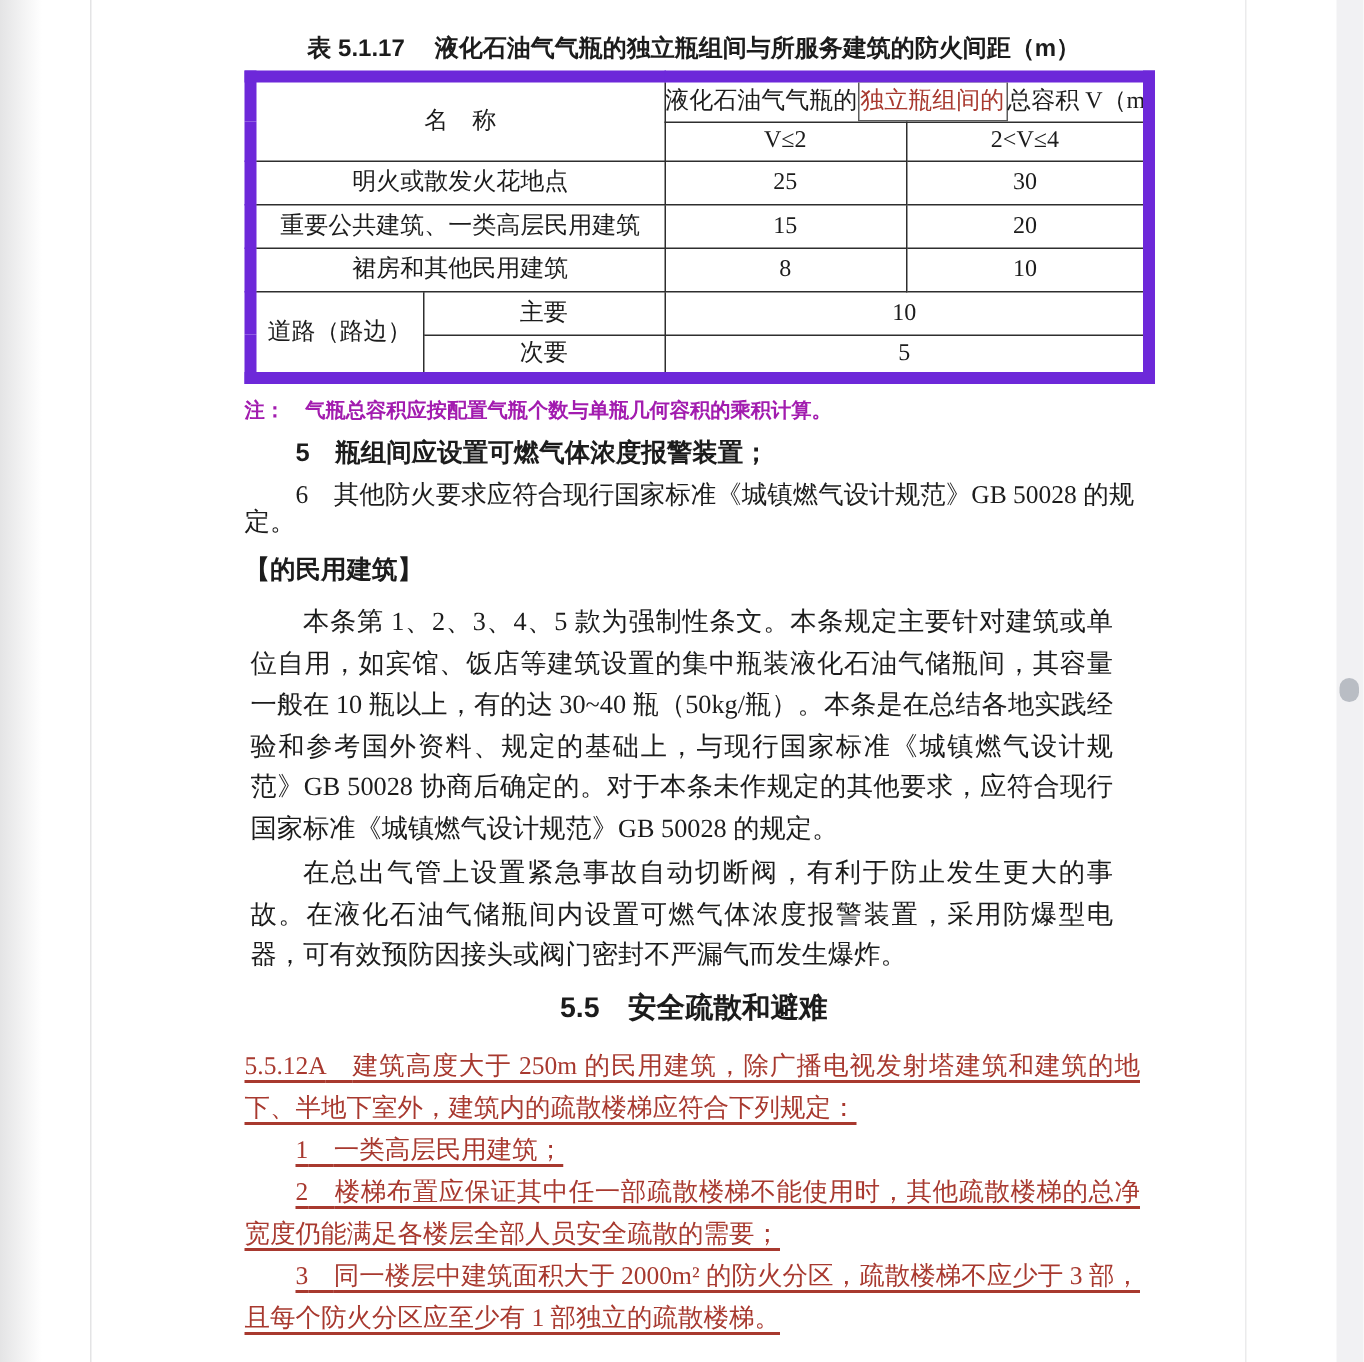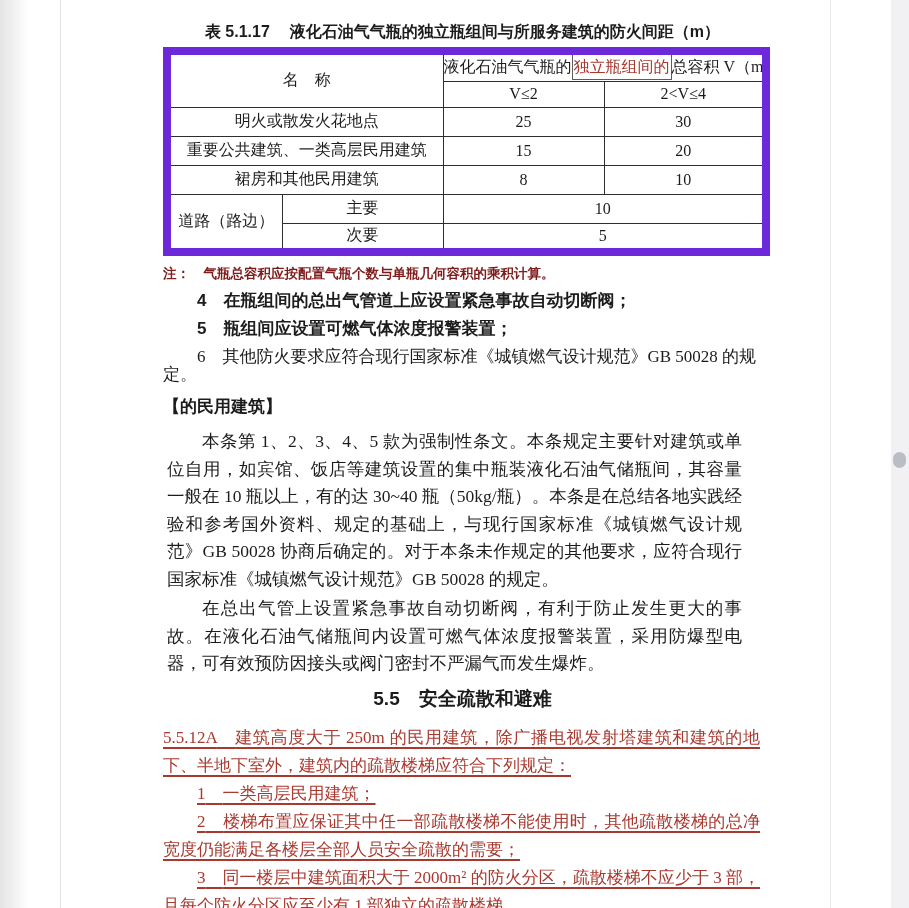--- a/index.html
+++ b/index.html
@@ -26,21 +26,21 @@
   table.spec{border-collapse:collapse;table-layout:fixed;width:599px;margin-top:4px;
     border:8px solid #6d28d9;}
   table.spec td{border:1px solid #2e2e2e;text-align:center;font-size:16px;padding:0;
     overflow:hidden;white-space:nowrap;}
   tr.h1{height:30px;} tr.h2{height:26px;} tr.r{height:29px;}
   td.name-cell{text-align:left;padding-left:20px;}
   td.sub-cell{text-align:left;padding-left:14px;}
   .red-box{color:var(--red,#a8392f);border:1px solid #5c5c5c;padding:4px 1px;}
   
   .note{margin-top:9px;font-size:13.5px;font-weight:600;
-    font-family:"Liberation Sans","DejaVu Sans",sans-serif;color:#7f1d1d;}
+    font-family:"Liberation Sans","DejaVu Sans",sans-serif;color:#a21caf;}
   .note-label::after{content:"\3000";}
   
   .black-item{margin-top:10px;font-size:17px;text-indent:2em;line-height:18px;}
   .black-item.first{margin-top:9px;}
   .black-item.bold{font-weight:700;font-family:"Liberation Sans","DejaVu Sans",sans-serif;}
   .num::after{content:"\3000";}
   .black-label{margin-top:11px;font-size:17px;font-weight:700;
     font-family:"Liberation Sans","DejaVu Sans",sans-serif;}
   
   p.para{margin:10px 20px 0 4px;font-size:17.5px;line-height:27.5px;
@@ -108,23 +108,20 @@
       <td class="sub-cell">次要</td>
       <td colspan="2">5</td>
     </tr>
   </tbody>
     </table>
 
   <div class="note">
     <span class="note-label">注：</span><span>气瓶总容积应按配置气瓶个数与单瓶几何容积的乘积计算。</span>
   </div>
 
-  <div class="black-item bold first">
-    <span class="num">4</span><span>在瓶组间的总出气管道上应设置紧急事故自动切断阀；</span>
-  </div>
   <div class="black-item bold">
     <span class="num">5</span><span>瓶组间应设置可燃气体浓度报警装置；</span>
   </div>
   <div class="black-item">
     <span class="num">6</span><span>其他防火要求应符合现行国家标准《城镇燃气设计规范》GB 50028 的规定。</span>
   </div>
 
   <div class="black-label">【的民用建筑】</div>
   <p class="para">本条第 1、2、3、4、5 款为强制性条文。本条规定主要针对建筑或单位自用，如宾馆、饭店等建筑设置的集中瓶装液化石油气储瓶间，其容量一般在 10 瓶以上，有的达 30~40 瓶（50kg/瓶）。本条是在总结各地实践经验和参考国外资料、规定的基础上，与现行国家标准《城镇燃气设计规范》GB 50028 协商后确定的。对于本条未作规定的其他要求，应符合现行国家标准《城镇燃气设计规范》GB 50028 的规定。</p>
   <p class="para cont">在总出气管上设置紧急事故自动切断阀，有利于防止发生更大的事故。在液化石油气储瓶间内设置可燃气体浓度报警装置，采用防爆型电器，可有效预防因接头或阀门密封不严漏气而发生爆炸。</p>

